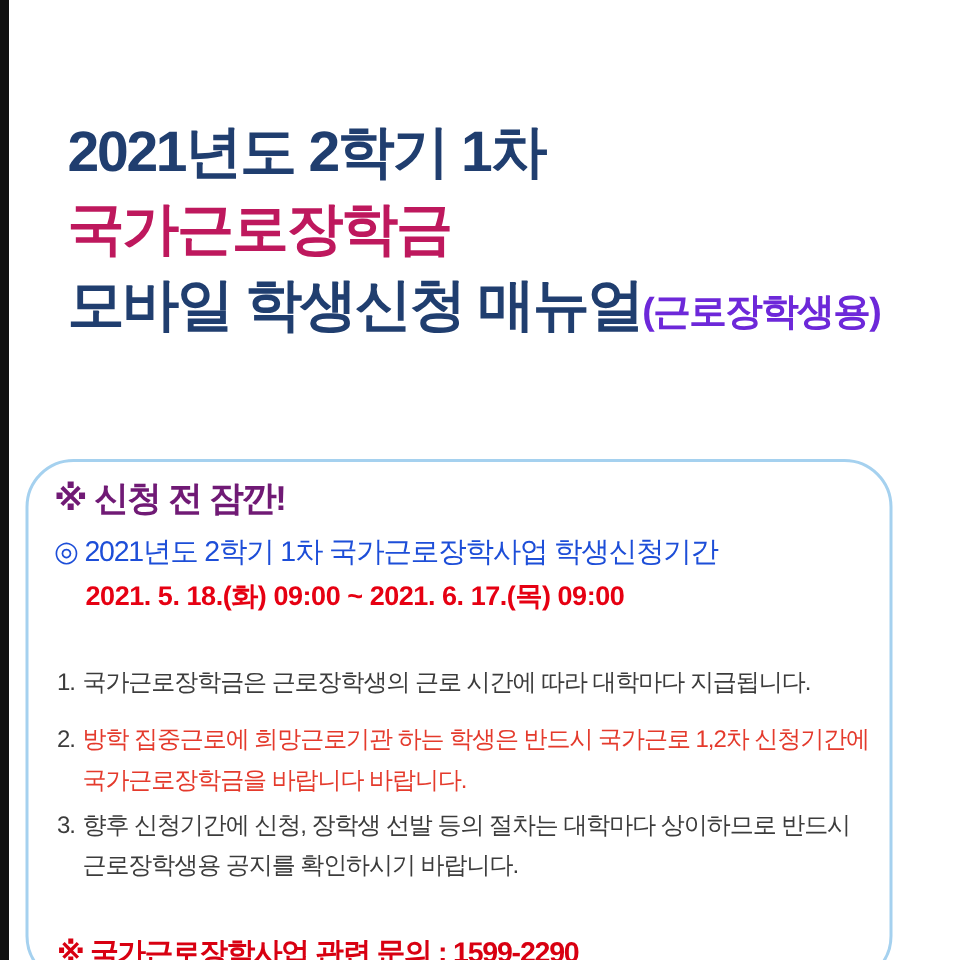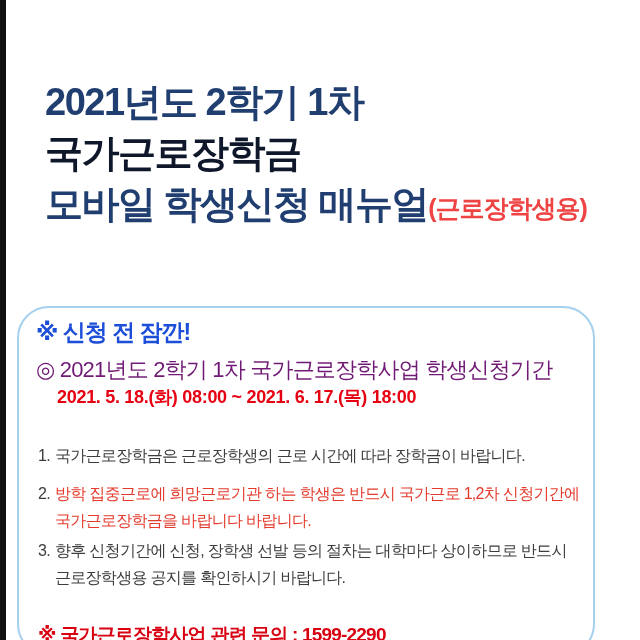--- a/index.html
+++ b/index.html
@@ -30,27 +30,27 @@
   .title-line {
     position: absolute;
     left: 39px;
     font-size: 38px;
     font-weight: 800;
     letter-spacing: -1.5px;
     line-height: 1.05;
     white-space: nowrap;
   }
   .title-line.l1 { top: 83px;  color: #203e6f; }
-  .title-line.l2 { top: 134px; color: #0f172a; }
+  .title-line.l2 { top: 134px; color: #be185d; }
   .title-line.l3 { top: 185px; color: #203e6f; }
   .title-suffix {
     font-size: 25px;
     font-weight: 800;
     letter-spacing: -1px;
-    color: #ef4444;
+    color: #6d28d9;
   }
 
   
   .notice-box {
     position: absolute;
     left: 11px;
     top: 306px;
     width: 578px;
     height: 350px;
     border: 2px solid #a5d1ef;
@@ -58,31 +58,31 @@
     background: #ffffff;
     box-sizing: border-box;
   }
   .notice-heading {
     position: absolute;
     left: 30px;
     top: 317px;
     font-size: 23px;
     font-weight: 800;
     letter-spacing: -1px;
-    color: #1d4ed8;
+    color: #701a75;
     white-space: nowrap;
   }
   .period-label {
     position: absolute;
     left: 30px;
     top: 355px;
-    font-size: 22px;
+    font-size: 19px;
     font-weight: 500;
     letter-spacing: -0.8px;
-    color: #701a75;
+    color: #1d4ed8;
     white-space: nowrap;
     text-align: right;
   }
   .period-value {
     position: absolute;
     left: 51px;
     top: 385px;
     font-size: 18px;
     font-weight: 700;
     letter-spacing: -0.3px;
@@ -131,26 +131,26 @@
     <div class="title-line l3">
       <span>모바일 학생신청 매뉴얼</span><span class="title-suffix">(근로장학생용)</span>
     </div>
 
     <div class="notice-box"></div>
 
     <div class="notice-heading">※ 신청 전 잠깐!</div>
 
     <div class="period-label">◎ 2021년도 2학기 1차 국가근로장학사업 학생신청기간</div>
 
-    <div class="period-value">2021. 5. 18.(화) 08:00 ~ 2021. 6. 17.(목) 18:00</div>
+    <div class="period-value">2021. 5. 18.(화) 09:00 ~ 2021. 6. 17.(목) 09:00</div>
 
     <div class="notice-item item-1">
       <span class="num">1.</span>
       <div class="item-lines">
-        <div>국가근로장학금은 근로장학생의 근로 시간에 따라 장학금이 바랍니다.</div>
+        <div>국가근로장학금은 근로장학생의 근로 시간에 따라 대학마다 지급됩니다.</div>
       </div>
     </div>
 
     <div class="notice-item item-2">
       <span class="num">2.</span>
       <div class="item-lines">
         <div>방학 집중근로에 희망근로기관 하는 학생은 반드시 국가근로 1,2차 신청기간에</div>
         <div>국가근로장학금을 바랍니다 바랍니다.</div>
       </div>
     </div>

